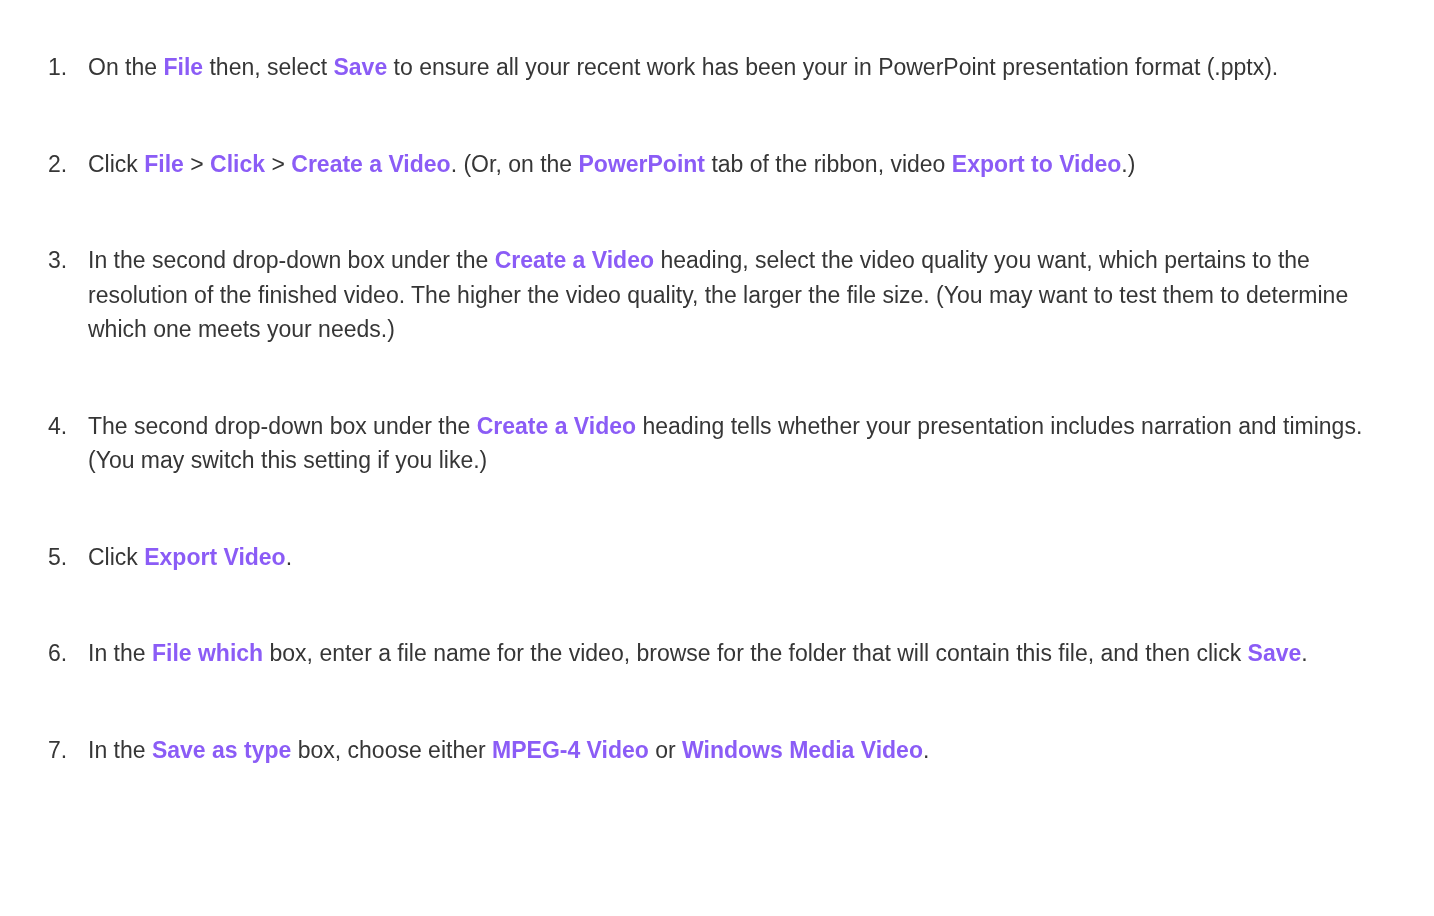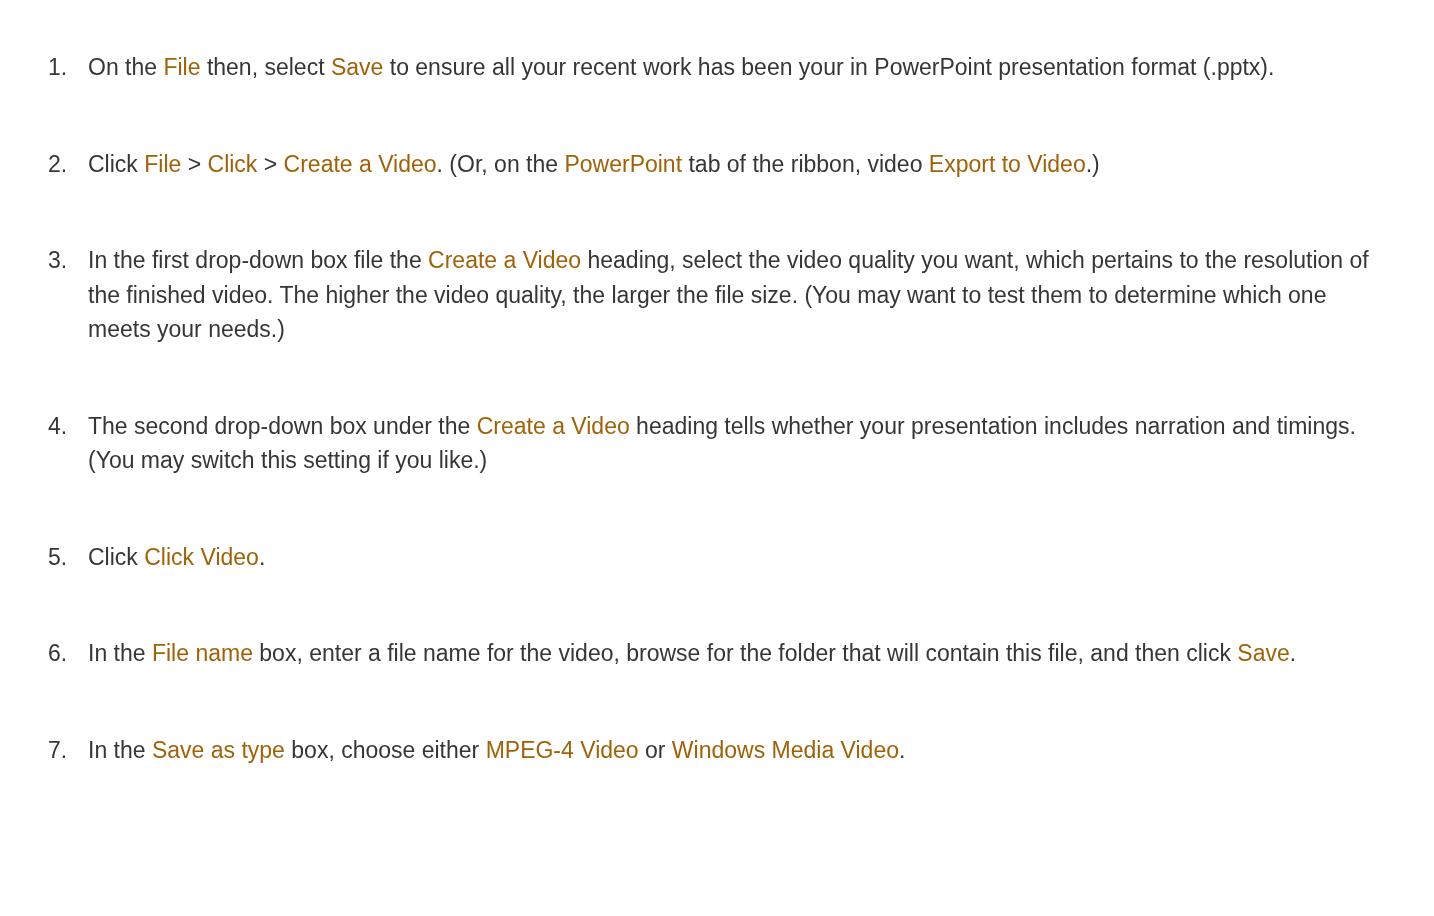--- a/index.html
+++ b/index.html
@@ -30,28 +30,28 @@
       margin-bottom: 8px;
     }
     li::before {
       content: counter(step-counter) ".";
       position: absolute;
       left: 8px;
       top: 0;
       color: #363636;
     }
     .b {
-      font-weight: 400;
-      color: #a16207;
+      font-weight: 700;
+      color: #8b5cf6;
     }
   </style>
 </head>
 <body>
 
 <ol>
     <li><span>On the </span><span class="b">File</span><span> then, select </span><span class="b">Save</span><span> to ensure all your recent work has been your in PowerPoint presentation format (.pptx).</span></li>
     <li><span>Click </span><span class="b">File</span><span> &gt; </span><span class="b">Click</span><span> &gt; </span><span class="b">Create a Video</span><span>. (Or, on the </span><span class="b">PowerPoint</span><span> tab of the ribbon, video </span><span class="b">Export to Video</span><span>.)</span></li>
-    <li><span>In the first drop-down box file the </span><span class="b">Create a Video</span><span> heading, select the video quality you want, which pertains to the resolution of the finished video. The higher the video quality, the larger the file size. (You may want to test them to determine which one meets your needs.)</span></li>
+    <li><span>In the second drop-down box under the </span><span class="b">Create a Video</span><span> heading, select the video quality you want, which pertains to the resolution of the finished video. The higher the video quality, the larger the file size. (You may want to test them to determine which one meets your needs.)</span></li>
     <li><span>The second drop-down box under the </span><span class="b">Create a Video</span><span> heading tells whether your presentation includes narration and timings. (You may switch this setting if you like.)</span></li>
-    <li><span>Click </span><span class="b">Click Video</span><span>.</span></li>
-    <li><span>In the </span><span class="b">File name</span><span> box, enter a file name for the video, browse for the folder that will contain this file, and then click </span><span class="b">Save</span><span>.</span></li>
+    <li><span>Click </span><span class="b">Export Video</span><span>.</span></li>
+    <li><span>In the </span><span class="b">File which</span><span> box, enter a file name for the video, browse for the folder that will contain this file, and then click </span><span class="b">Save</span><span>.</span></li>
     <li><span>In the </span><span class="b">Save as type</span><span> box, choose either </span><span class="b">MPEG-4 Video</span><span> or </span><span class="b">Windows Media Video</span><span>.</span></li>
   </ol>
 
 </body></html>

